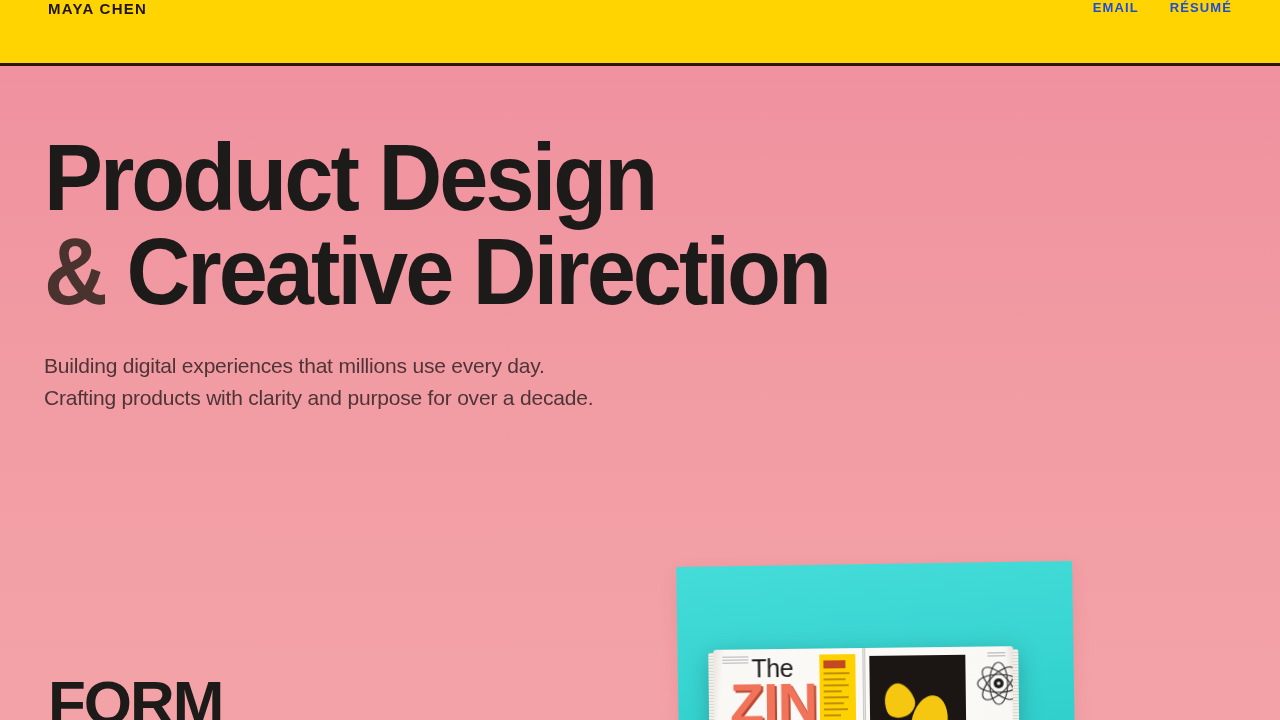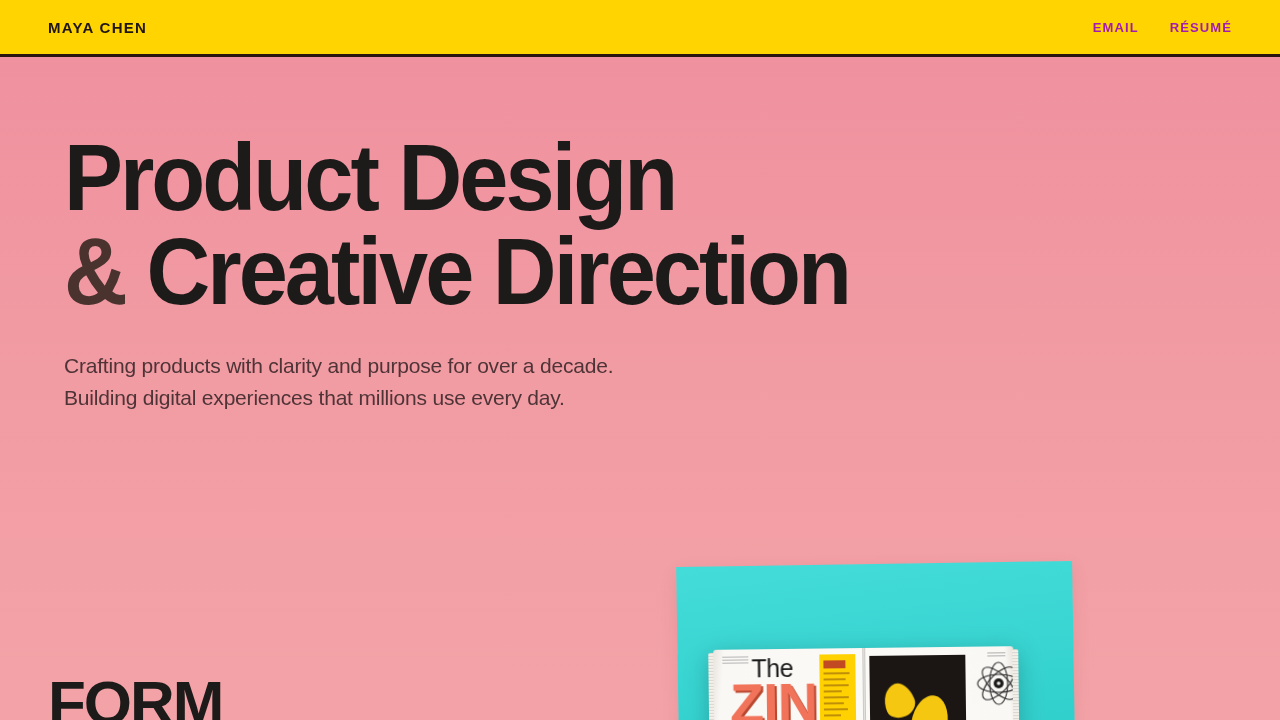--- a/index.html
+++ b/index.html
@@ -12,53 +12,53 @@
   }
 
   body {
     background:linear-gradient(180deg,#f08f9f 0%, #f19aa2 45%, #f3a3a7 100%);
     position:relative;
   }
 
   
   .site-header{
     position:absolute; top:0; left:0;
-    width:1280px; height:57px;
+    width:1280px; height:66px;
     background:#ffd400;
     border-bottom:3px solid #2a1410;
-    display:flex; align-items:center;
+    display:flex; align-items:flex-start;
     padding:0 48px;
     z-index:40;
   }
   .brand{
     font-size:15px; font-weight:700;
     letter-spacing:1.3px;
     color:#1f1512;
     white-space:nowrap;
   }
   .nav{
     margin-left:auto;
     display:flex; align-items:center;
     gap:31px;
   }
   .nav-link{
     font-size:13px; font-weight:700;
     letter-spacing:1.1px;
-    color:#a21caf;
+    color:#1d4ed8;
     text-decoration:none;
     white-space:nowrap;
     cursor:pointer;
   }
 
   
   .hero{
     position:absolute;
     top:58px; left:0;
     width:1280px;
-    padding:72px 48px 0 64px;
+    padding:72px 48px 0 44px;
     z-index:20;
   }
   .headline{
     font-family:"Liberation Sans", sans-serif;
     font-weight:700;
     font-size:95px;
     line-height:0.99;
     letter-spacing:-3.2px;
     color:#1d1b1a;
     white-space:nowrap;
@@ -226,22 +226,22 @@
     <a class="nav-link" href="#">RÉSUMÉ</a>
   </nav>
 </header>
 
 <section class="hero">
   <h1 class="headline">
     <span class="hl-line">Product Design</span>
     <span class="hl-line"><span class="amp">&amp;</span> <span>Creative Direction</span></span>
   </h1>
   <p class="subhead">
+    <span>Building digital experiences that millions use every day.</span>
     <span>Crafting products with clarity and purpose for over a decade.</span>
-    <span>Building digital experiences that millions use every day.</span>
   </p>
 </section>
 
 <div class="section-heading">FORM</div>
 
 <figure class="photo-stage">
 
   <div class="teal-sheet"></div>
 
   <div class="magazine">

